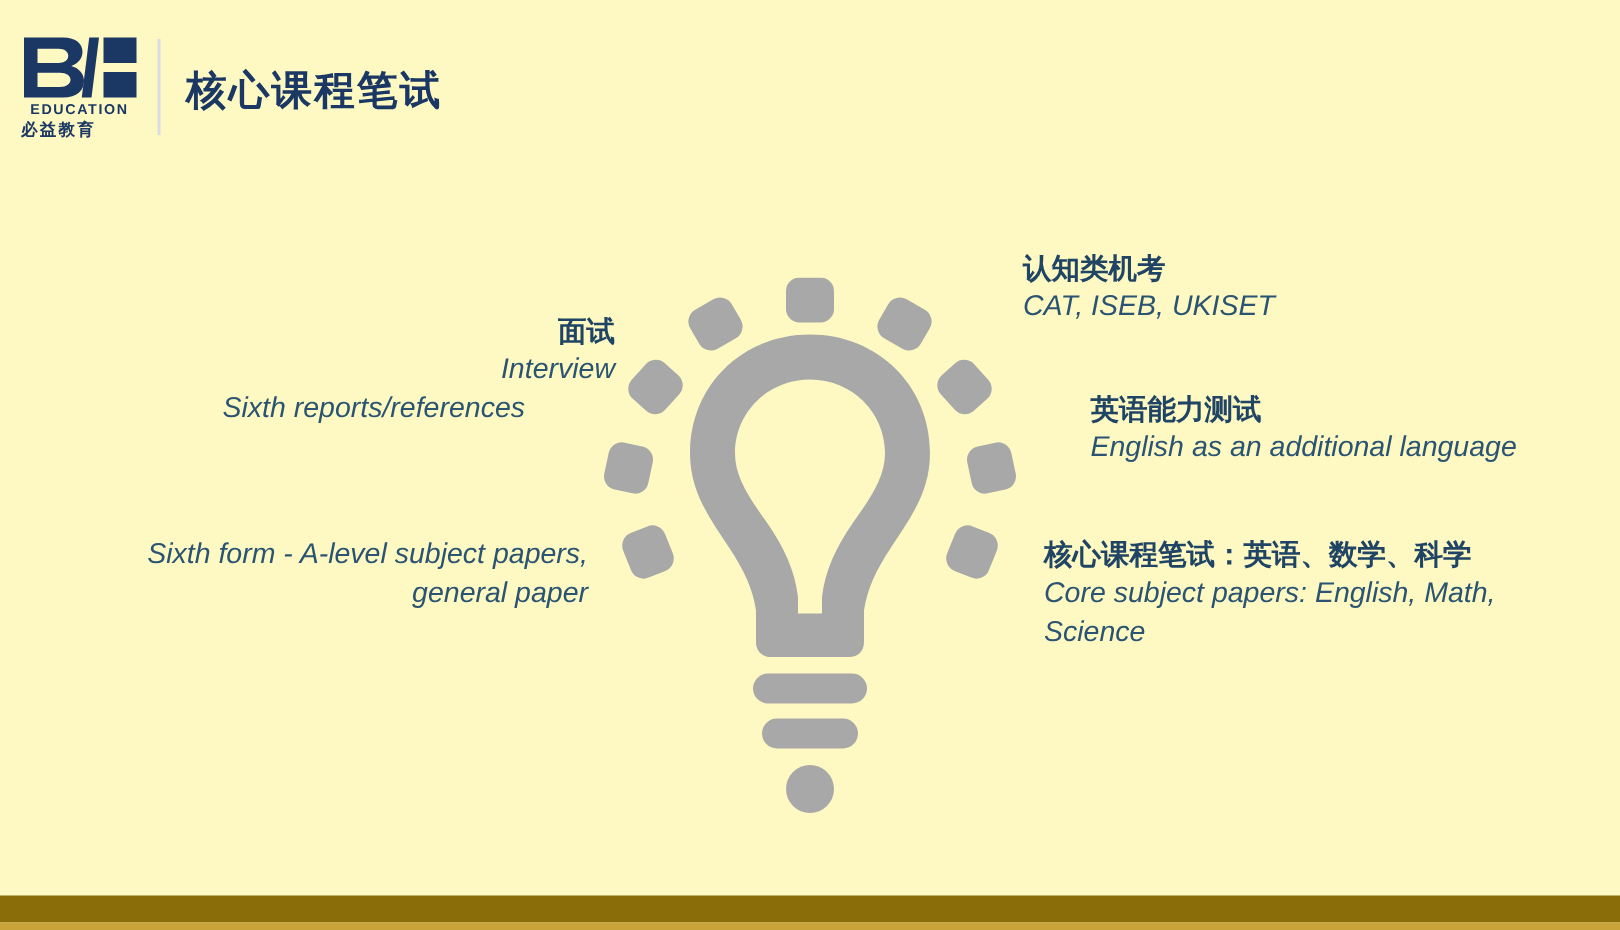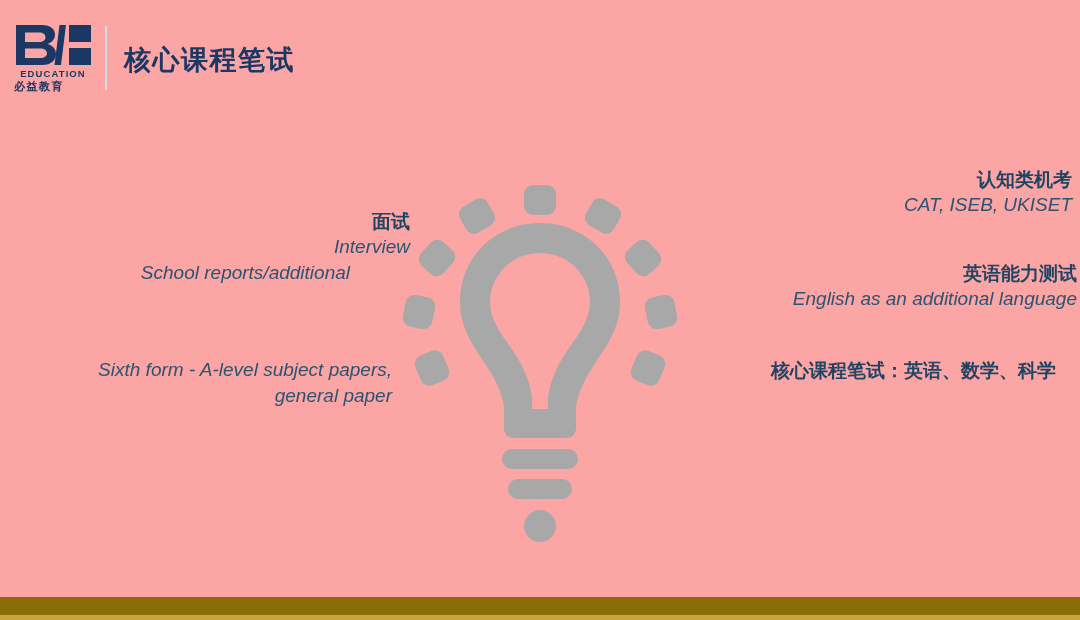--- a/index.html
+++ b/index.html
@@ -11,21 +11,21 @@
     height: 620px;
     background: #ffffff;
     font-family: "Liberation Sans", "DejaVu Sans", sans-serif;
     overflow: hidden;
     position: relative;
   }
 
   .slide {
     position: absolute;
     inset: 0;
-    background: #fca5a5;
+    background: #fef9c3;
   }
 
   
   .header {
     position: absolute;
     left: 0;
     top: 0;
     width: 1080px;
     height: 110px;
   }
@@ -119,21 +119,21 @@
     color: #2a5472;
     font-family: "Liberation Sans", sans-serif;
     line-height: 26px;
   }
 
   .col-left .callout {
     text-align: right;
   }
 
   .col-right .callout {
-    text-align: right;
+    text-align: left;
   }
 
   
   #callout-interview      { left: 40px;  top: 166px; width: 370px; margin-top: 42px; }
   #callout-school-reports { left: 20px;  top: 260px; width: 330px; }
   #callout-sixth-form     { left: 30px;  top: 357px; width: 362px; }
 
   
   #callout-cognitive      { left: 682px; top: 166px; width: 390px; }
   #callout-english        { left: 727px; top: 260px; width: 350px; }
@@ -198,21 +198,21 @@
   </div>
 
   <div class="col-left">
 
     <div class="callout" id="callout-interview">
       <div class="cn">面试</div>
       <div class="en">Interview</div>
     </div>
 
     <div class="callout" id="callout-school-reports">
-      <div class="en">School reports/additional</div>
+      <div class="en">Sixth reports/references</div>
     </div>
 
     <div class="callout" id="callout-sixth-form">
       <div class="en">Sixth form - A-level subject papers, general paper</div>
     </div>
   </div>
 
   <svg class="bulb" viewBox="0 0 284 370">
     <g fill="#a8a8a8">
 
@@ -272,19 +272,20 @@
       <div class="en">CAT, ISEB, UKISET</div>
     </div>
 
     <div class="callout" id="callout-english">
       <div class="cn">英语能力测试</div>
       <div class="en">English as an additional language</div>
     </div>
 
     <div class="callout" id="callout-core-subjects">
       <div class="cn cn-wrap">核心课程笔试：英语、数学、科学</div>
+      <div class="en">Core subject papers: English, Math, Science</div>
     </div>
   </div>
 
   <div class="footer-bar"></div>
   <div class="footer-bar-accent"></div>
 
 </div>
 
 </body></html>

